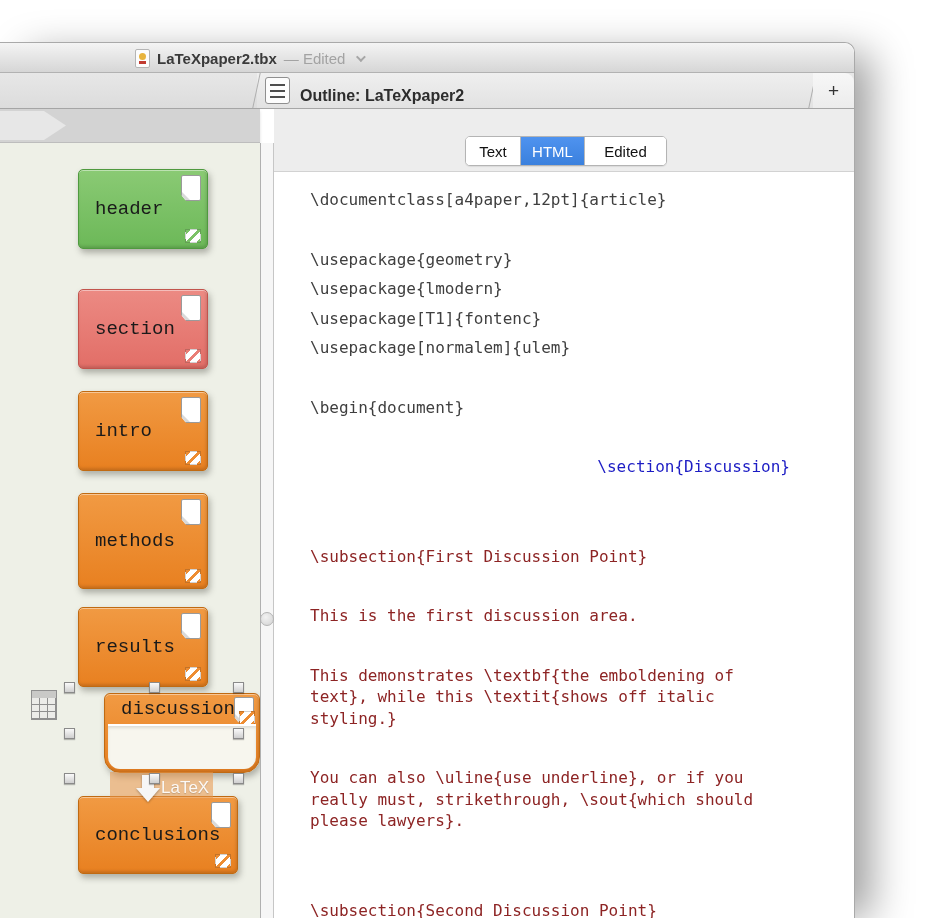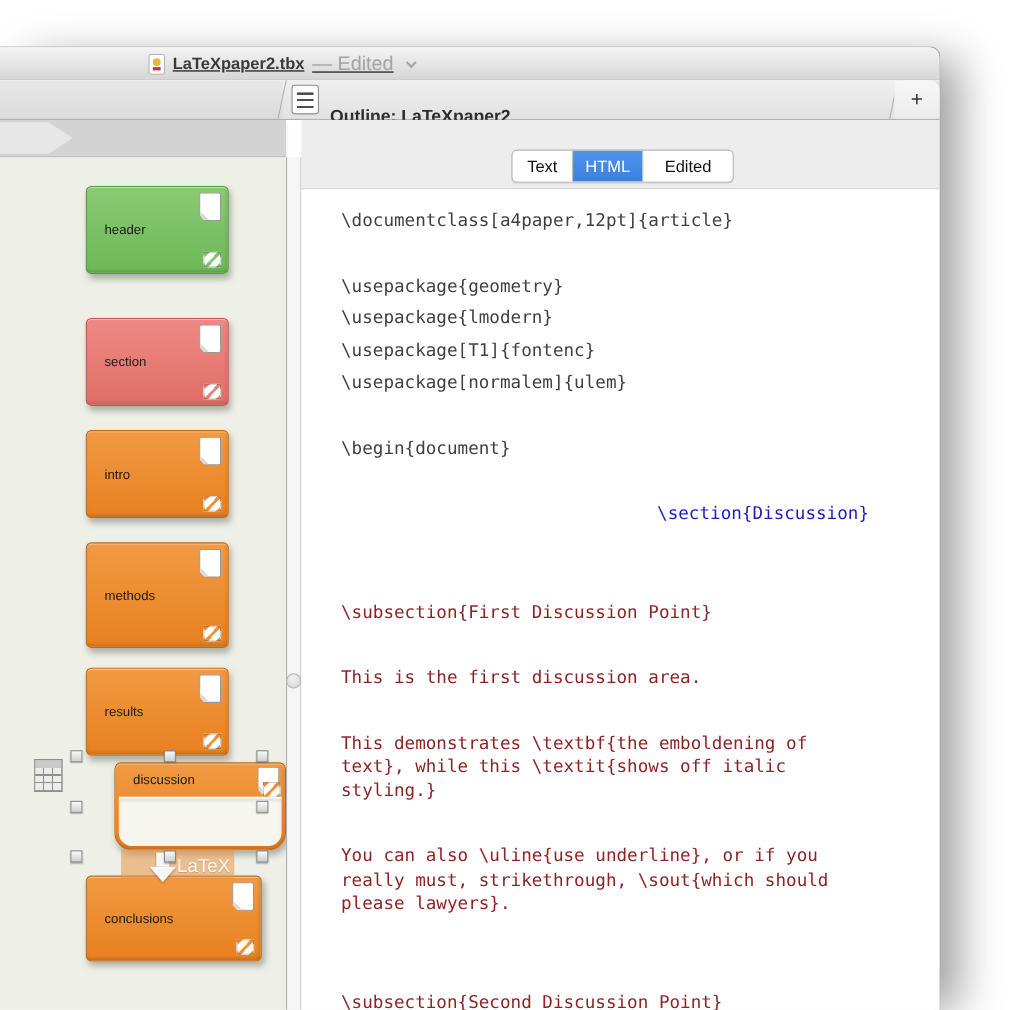--- a/index.html
+++ b/index.html
@@ -9,45 +9,45 @@
   
   .window { position:absolute; left:0; top:42px; width:855px; height:876px;
             border-top-right-radius:10px; border:1px solid #a9a9a9; border-left:none; border-bottom:none;
             box-shadow: 22px 6px 40px -6px rgba(0,0,0,0.38);
             background:#fff; }
 
   
   .titlebar { position:absolute; left:0; top:0; right:0; height:30px;
               background:linear-gradient(180deg,#f4f4f4,#d6d6d6);
               border-top-right-radius:10px; border-bottom:1px solid #b2b2b2; }
-  .titlebar-inner { position:absolute; left:135px; top:0; height:30px; display:flex; align-items:center; gap:7px;text-decoration:underline; }
+  .titlebar-inner { position:absolute; left:135px; top:0; height:30px; display:flex; align-items:center; gap:7px; }
   .doc-icon { width:15px; height:19px; background:#fdfdfd; border:1px solid #b5b5b5; border-radius:2px; position:relative; }
   .doc-icon::before { content:""; position:absolute; left:3px; top:3px; width:7px; height:7px; border-radius:50%; background:#e8b43e; }
   .doc-icon::after  { content:""; position:absolute; left:3px; bottom:3px; width:7px; height:3px; background:#c23b31; }
   .win-title { font-size:15px; font-weight:bold; color:#3a3a3a; }
-  .win-edited { font-size:18px; color:#a3a3a3; }
+  .win-edited { font-size:15px; color:#a3a3a3; }
   .chev-down { display:inline-block; width:7px; height:7px; border-right:2px solid #a6a6a6; border-bottom:2px solid #a6a6a6;
                transform:rotate(45deg) translateY(-2px); margin-left:4px; }
 
   
   .tabbar { position:absolute; left:0; top:30px; right:0; height:36px;
             background:linear-gradient(180deg,#e7e7e7,#dcdcdc); border-bottom:1px solid #a6a6a6; }
   .tab-active { position:absolute; left:257px; top:0; width:556px; height:35px;
                 background:linear-gradient(180deg,#efefef,#e2e2e2); }
   .tab-sep { position:absolute; top:0; bottom:0; width:1px; background:#aeaeae; transform:skewX(-12deg); }
   .tab-sep.l { left:256px; } .tab-sep.r { left:812px; }
   .tab-plus-area { position:absolute; left:813px; top:0; right:0; height:35px;
                    background:linear-gradient(180deg,#f7f7f7,#ececec); border-top-right-radius:9px;
                    display:flex; align-items:center; justify-content:center; }
   .plus { font-size:19px; color:#333; line-height:1; }
   .outline-icon { position:absolute; left:8px; top:4px; width:25px; height:27px; background:#fcfcfc;
                   border:1px solid #8f8f8f; border-radius:3px; }
   .outline-icon::after { content:""; position:absolute; left:4px; right:4px; top:6px; height:16px;
                   background:repeating-linear-gradient(180deg,#4d4d4d 0 2px,transparent 2px 6px); }
-  .tab-title { position:absolute; left:43px; top:16px; line-height:35px; font-size:16px; font-weight:bold; color:#2d2d2d; }
+  .tab-title { position:absolute; left:43px; top:5px; line-height:35px; font-size:16px; font-weight:bold; color:#2d2d2d; }
 
   
   .breadcrumb-bar { position:absolute; left:0; top:66px; width:260px; height:34px;
                     background:#d3d3d3; border-bottom:1px solid #bdbdbd; box-shadow:0 2px 3px rgba(0,0,0,0.13); }
   .breadcrumb-arrow { position:absolute; left:0; top:2px; width:66px; height:29px; background:#e7e7e7;
                     clip-path:polygon(0 0, 44px 0, 100% 50%, 44px 100%, 0 100%);
                     filter:drop-shadow(1px 2px 2px rgba(0,0,0,0.25)); }
   .map { position:absolute; left:0; top:100px; width:260px; bottom:0; background:#eef0e7; overflow:hidden; }
 
   
@@ -75,21 +75,21 @@
   .code .blank { height:30px; }
   .code .plain { color:#3f3f3f; }
   .code .section { color:#1c1cc4;text-align:right; }
   .code .body { color:#8d2424; }
 
   
   .note { position:absolute; border-radius:5px; border:1px solid; color:#1a1a1a;
           box-shadow:2px 4px 6px rgba(55,55,45,0.35),
                      inset 0 1px 0 rgba(255,255,255,0.45),
                      inset -1px -2px 3px rgba(0,0,0,0.14); }
-  .note .note-label { position:absolute; left:16px; top:50%; transform:translateY(-50%); font-size:12px; }
+  .note .note-label { position:absolute; left:16px; top:50%; transform:translateY(-50%); font-size:19px;font-family:Liberation Mono, monospace; }
   .note.green  { background:linear-gradient(180deg,#8aca74,#6cb858); border-color:#4f9a3f; }
   .note.red    { background:linear-gradient(180deg,#ec8a83,#e26e67); border-color:#c2544d; }
   .note.orange { background:linear-gradient(180deg,#f19a43,#e88020); border-color:#c06a12;text-align:right; }
 
   .page-icon { position:absolute; top:5px; right:6px; width:20px; height:26px; background:#fff;
                border:1px solid #9a9a9a; border-radius:2px;
                clip-path:polygon(0 0,100% 0,100% 100%,26% 100%,0 76%); }
   .page-icon::after { content:""; position:absolute; left:0; bottom:0; width:8px; height:8px;
                background:#d9d9d9; clip-path:polygon(0 0,100% 100%,0 100%); }
   .badge { position:absolute; bottom:5px; right:6px; width:16px; height:14px; background:#fff;

